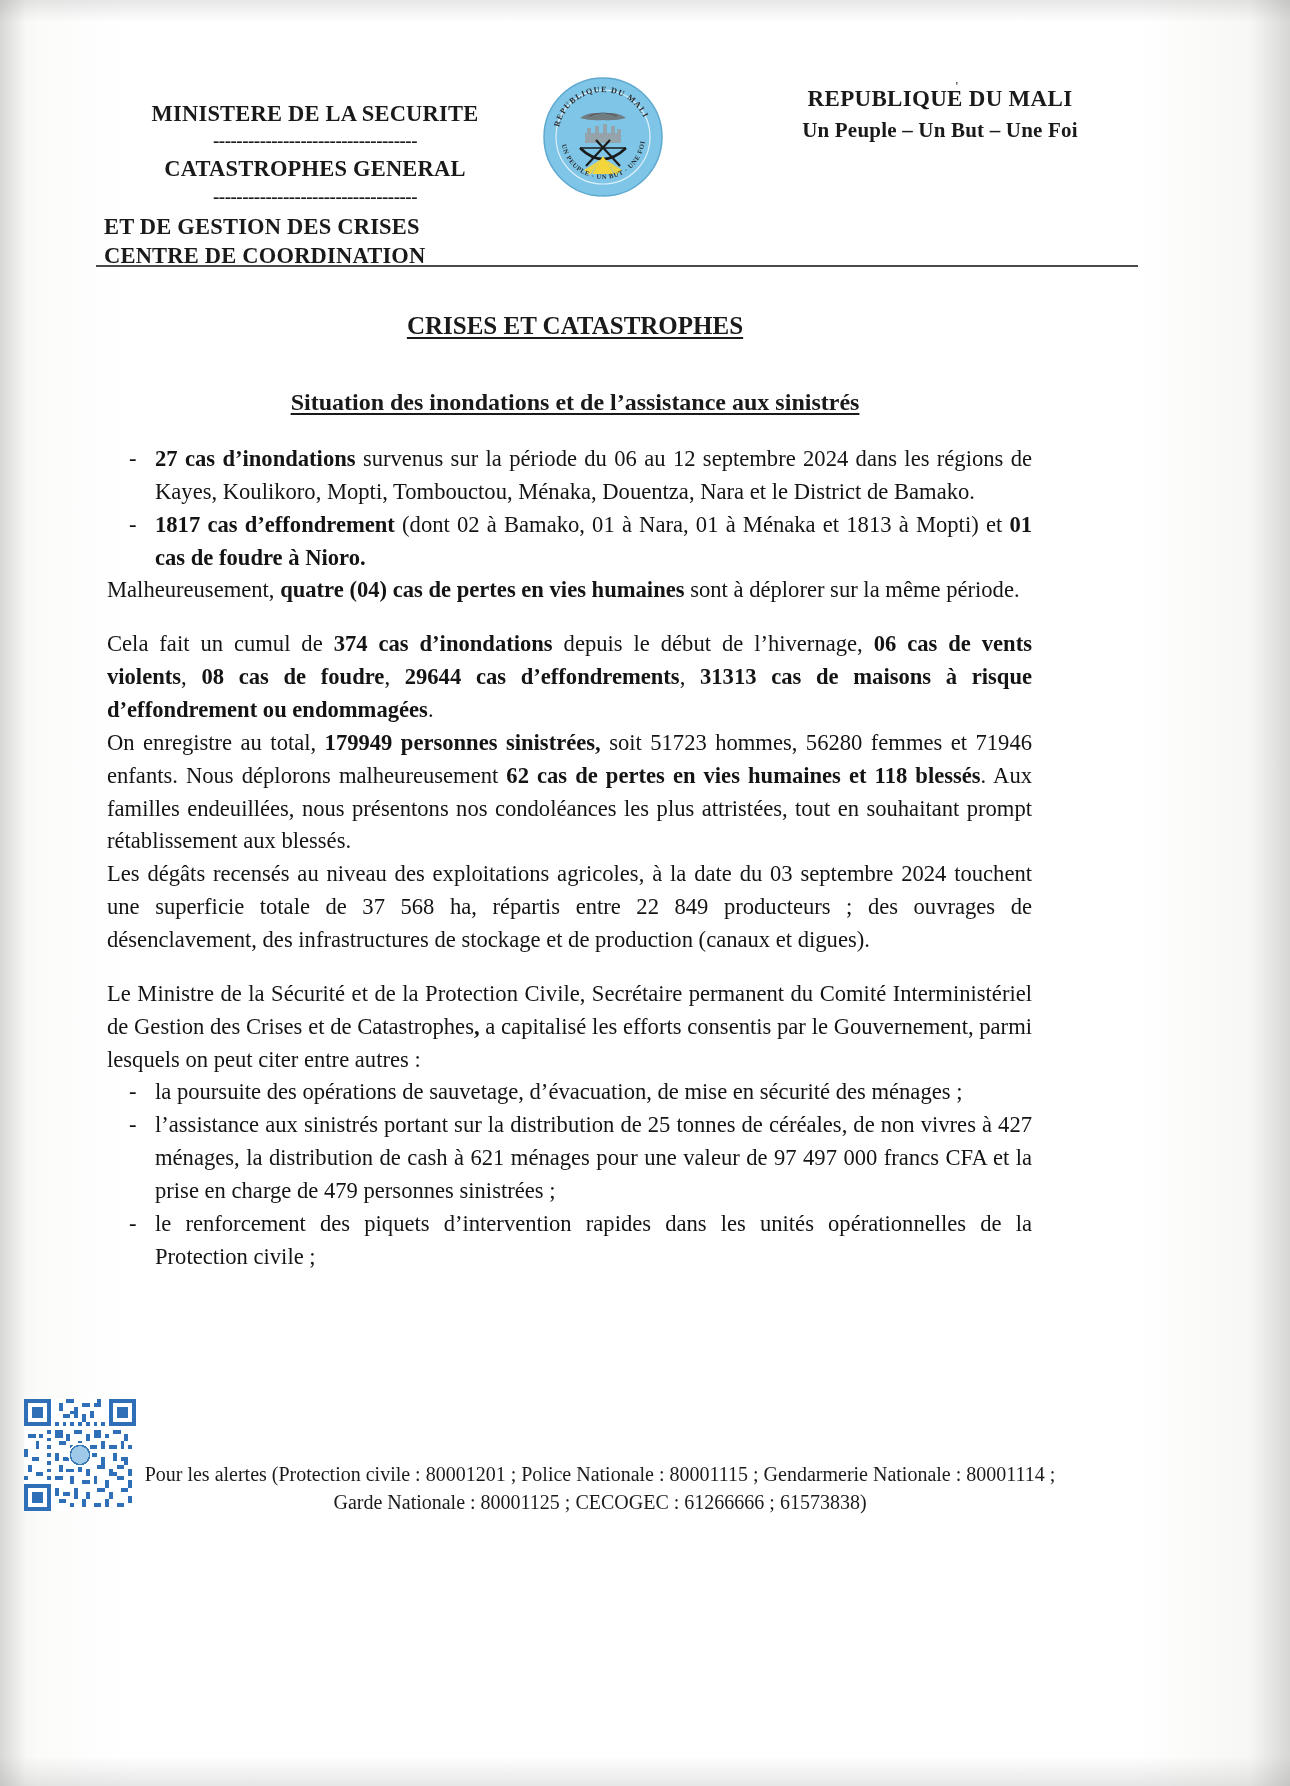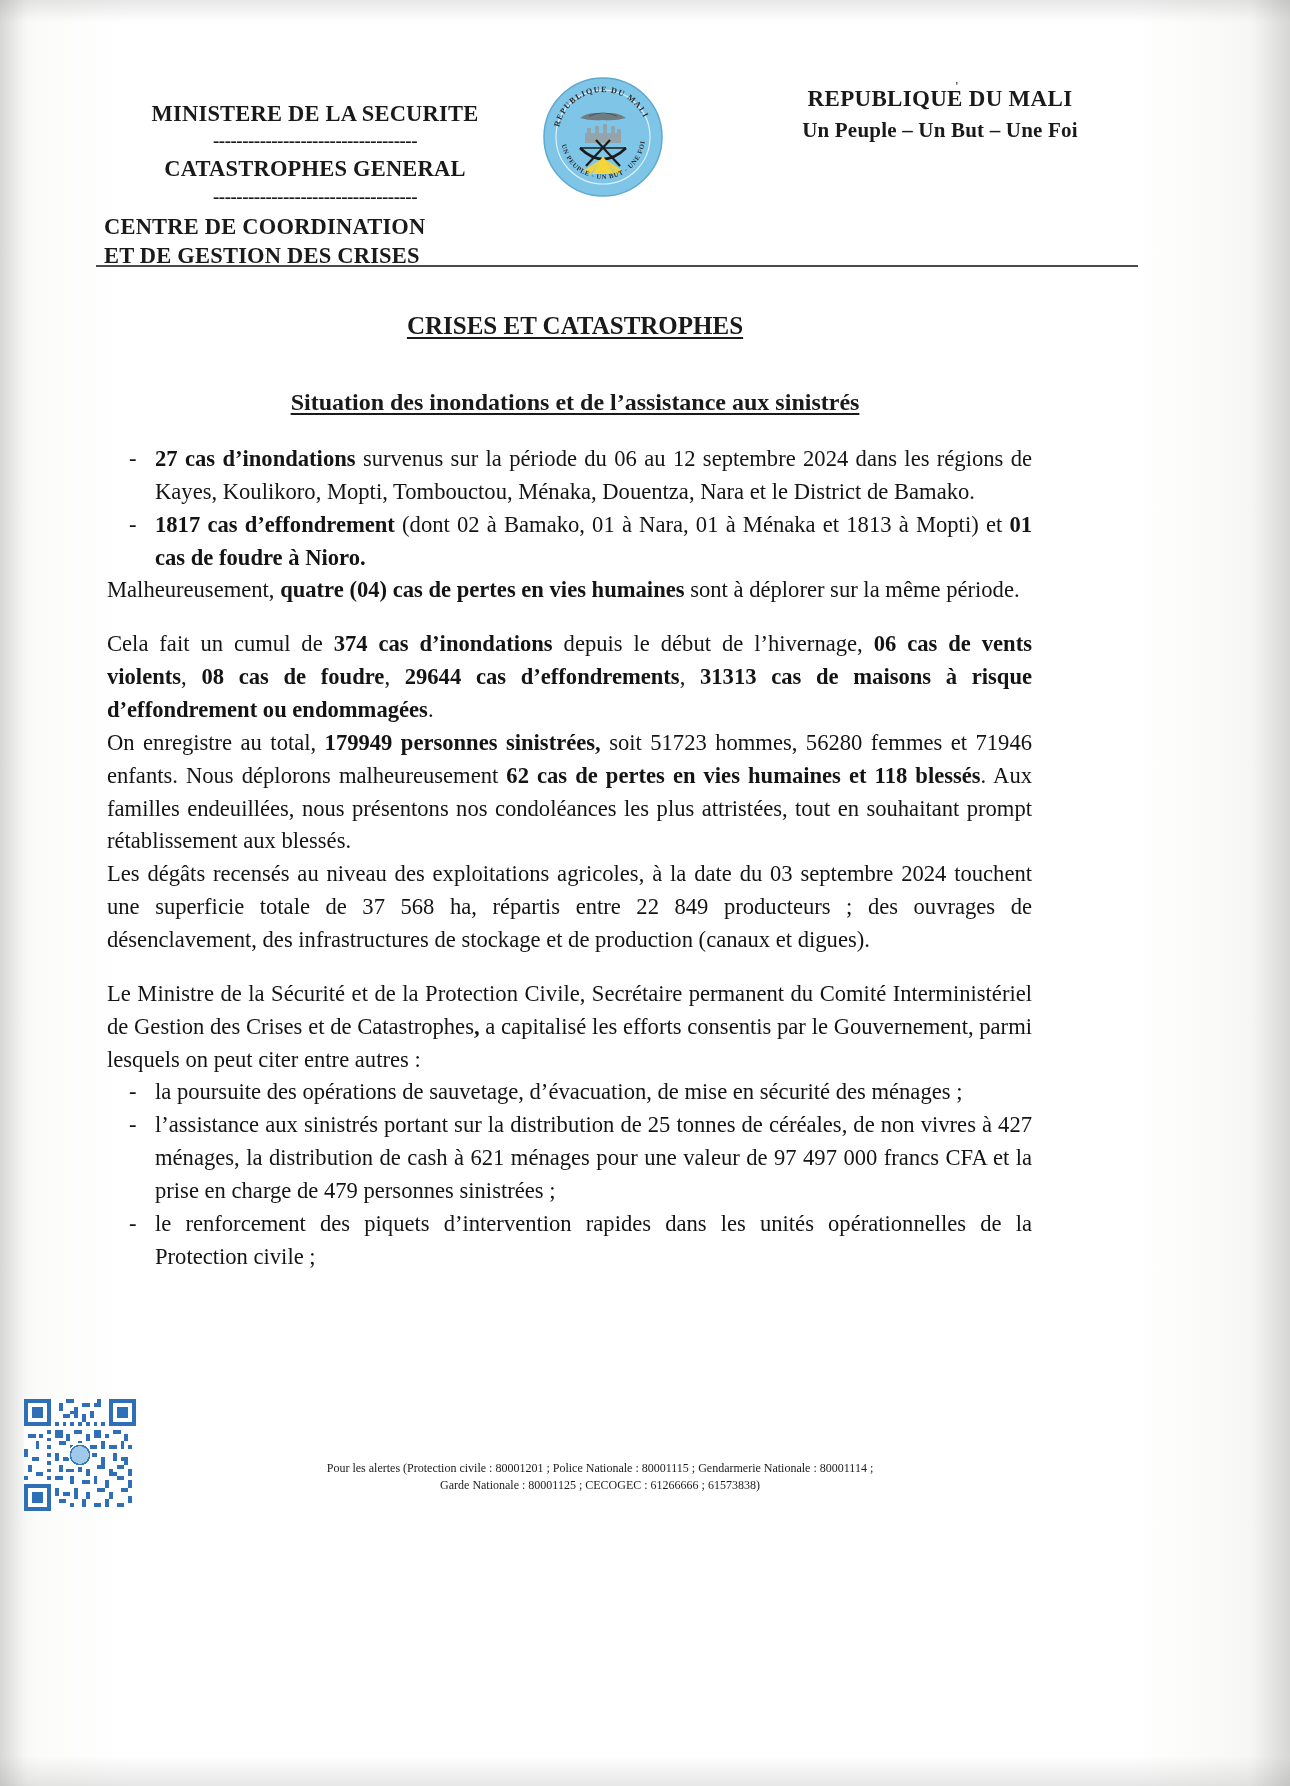--- a/index.html
+++ b/index.html
@@ -201,42 +201,42 @@
   }
   .qr svg { display:block; }
 
   
   .footer {
     position: absolute;
     left: 140px;
     top: 1460px;
     width: 920px;
     text-align: center;
-    font-size: 12px;
+    font-size: 20px;
     line-height: 1.42;
     color: #1b1b1b;
   }
   .footer .f2 { }
 </style>
 </head>
 <body>
 
 <div class="page">
   <div class="content">
 
     <div class="letterhead">
 
       <div class="lh-left">
         <div class="l1">MINISTERE DE LA SECURITE</div>
         <div class="lh-dashes">-----------------------------------</div>
         <div class="lh-sg">CATASTROPHES GENERAL</div>
         <div class="lh-dashes">-----------------------------------</div>
         <div class="lh-center-block">
+          <div style="text-align:left; padding-left:4px;">ET DE GESTION DES CRISES</div>
           <div style="text-align:left; padding-left:4px;">CENTRE DE COORDINATION</div>
-          <div style="text-align:left; padding-left:4px;">ET DE GESTION DES CRISES</div>
         </div>
       </div>
 
       <div class="lh-right">
         <span class="tick">'</span>
         <div class="r1">REPUBLIQUE DU MALI</div>
         <div class="r2">Un Peuple – Un But – Une Foi</div>
       </div>
     </div>
 

